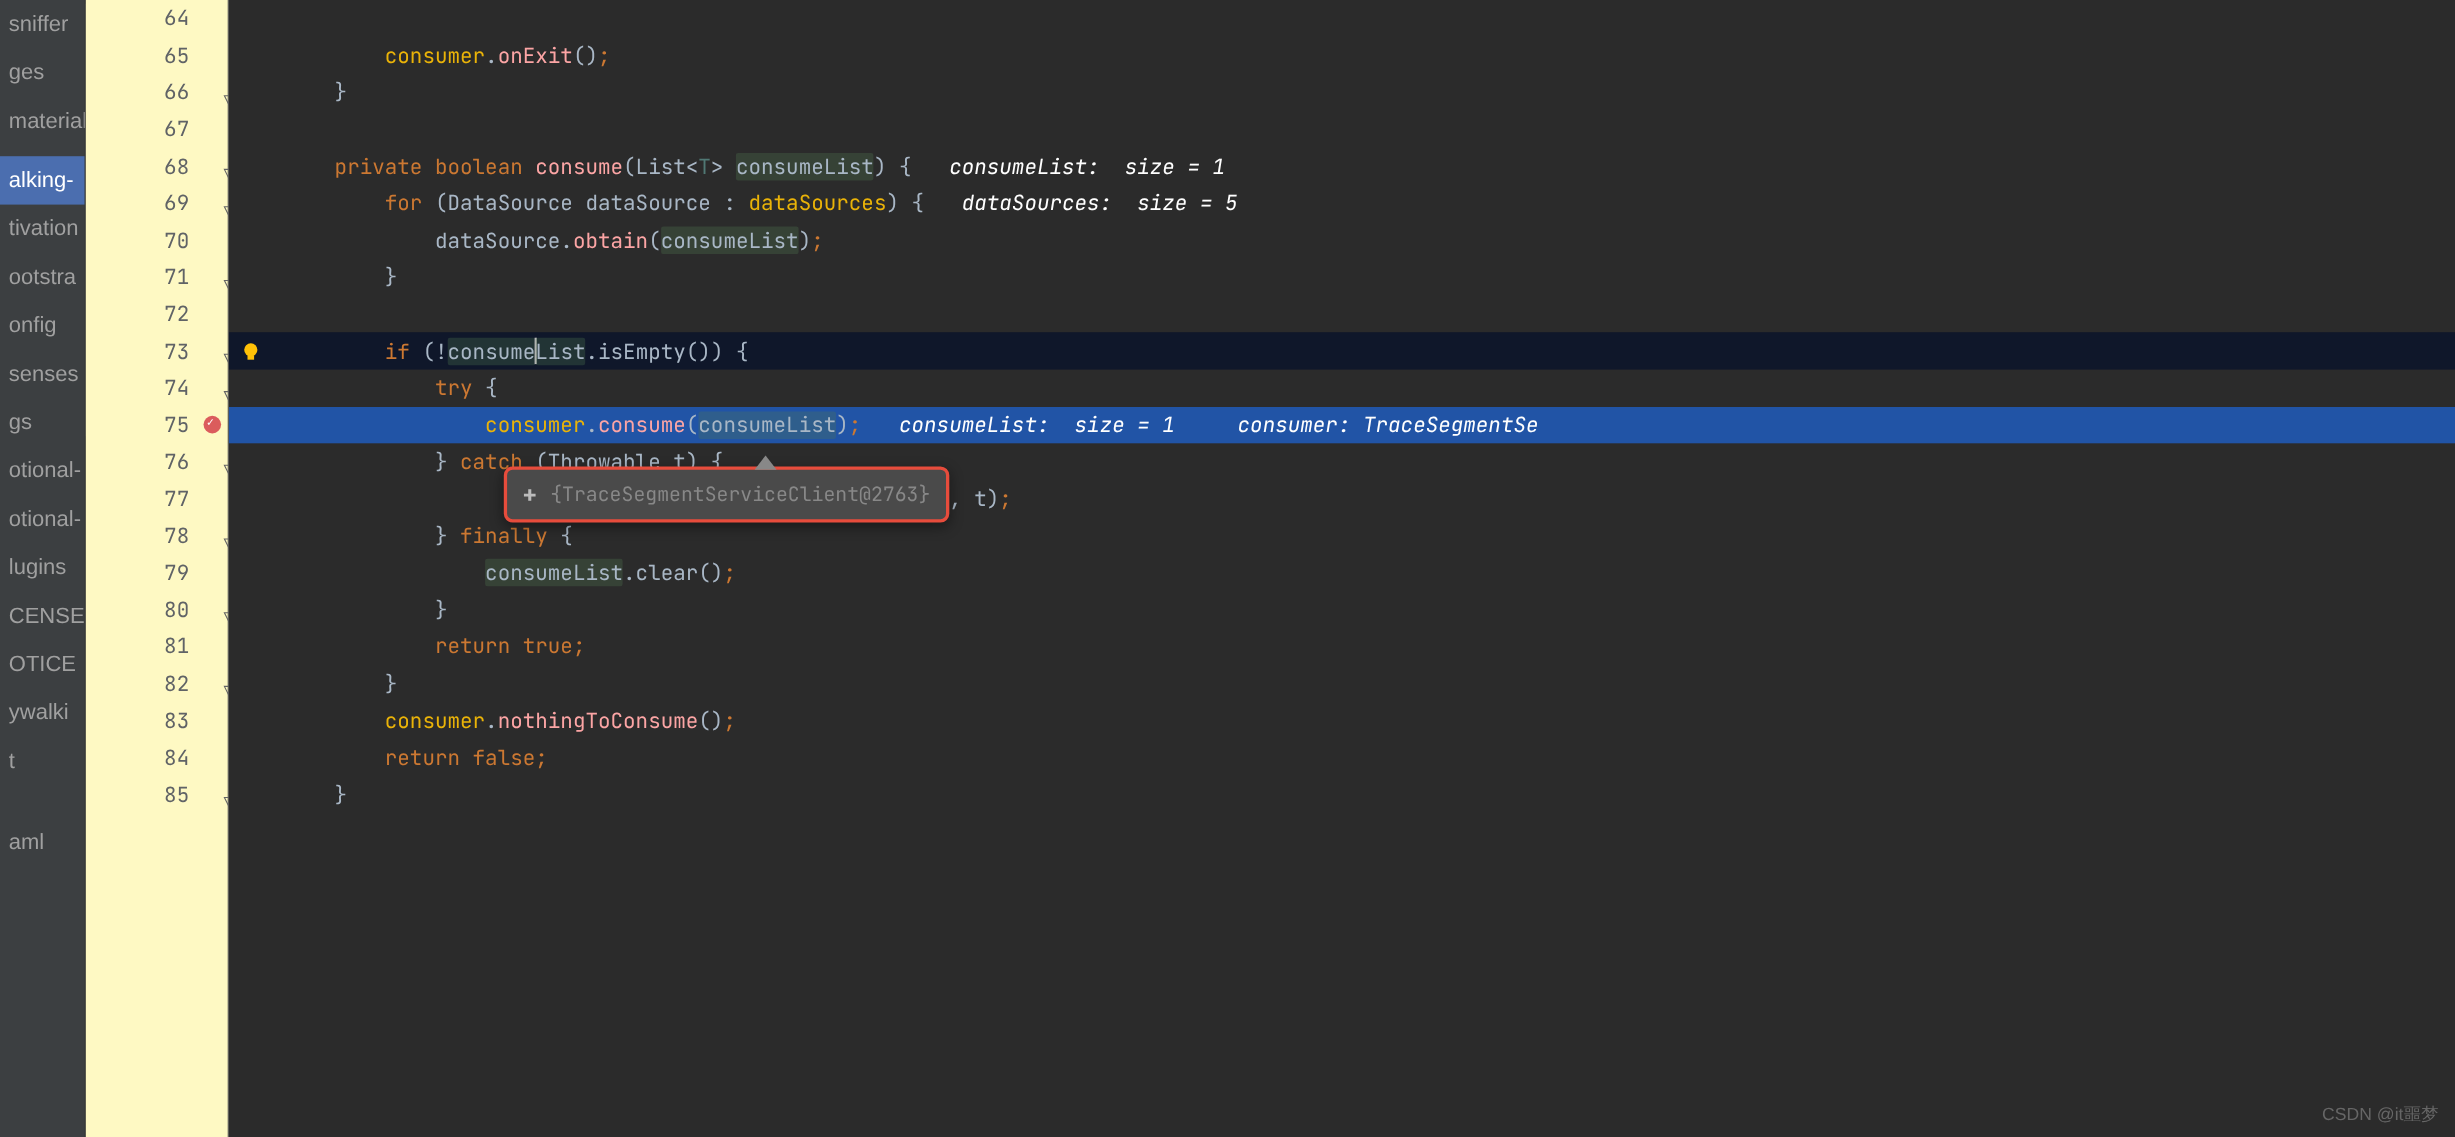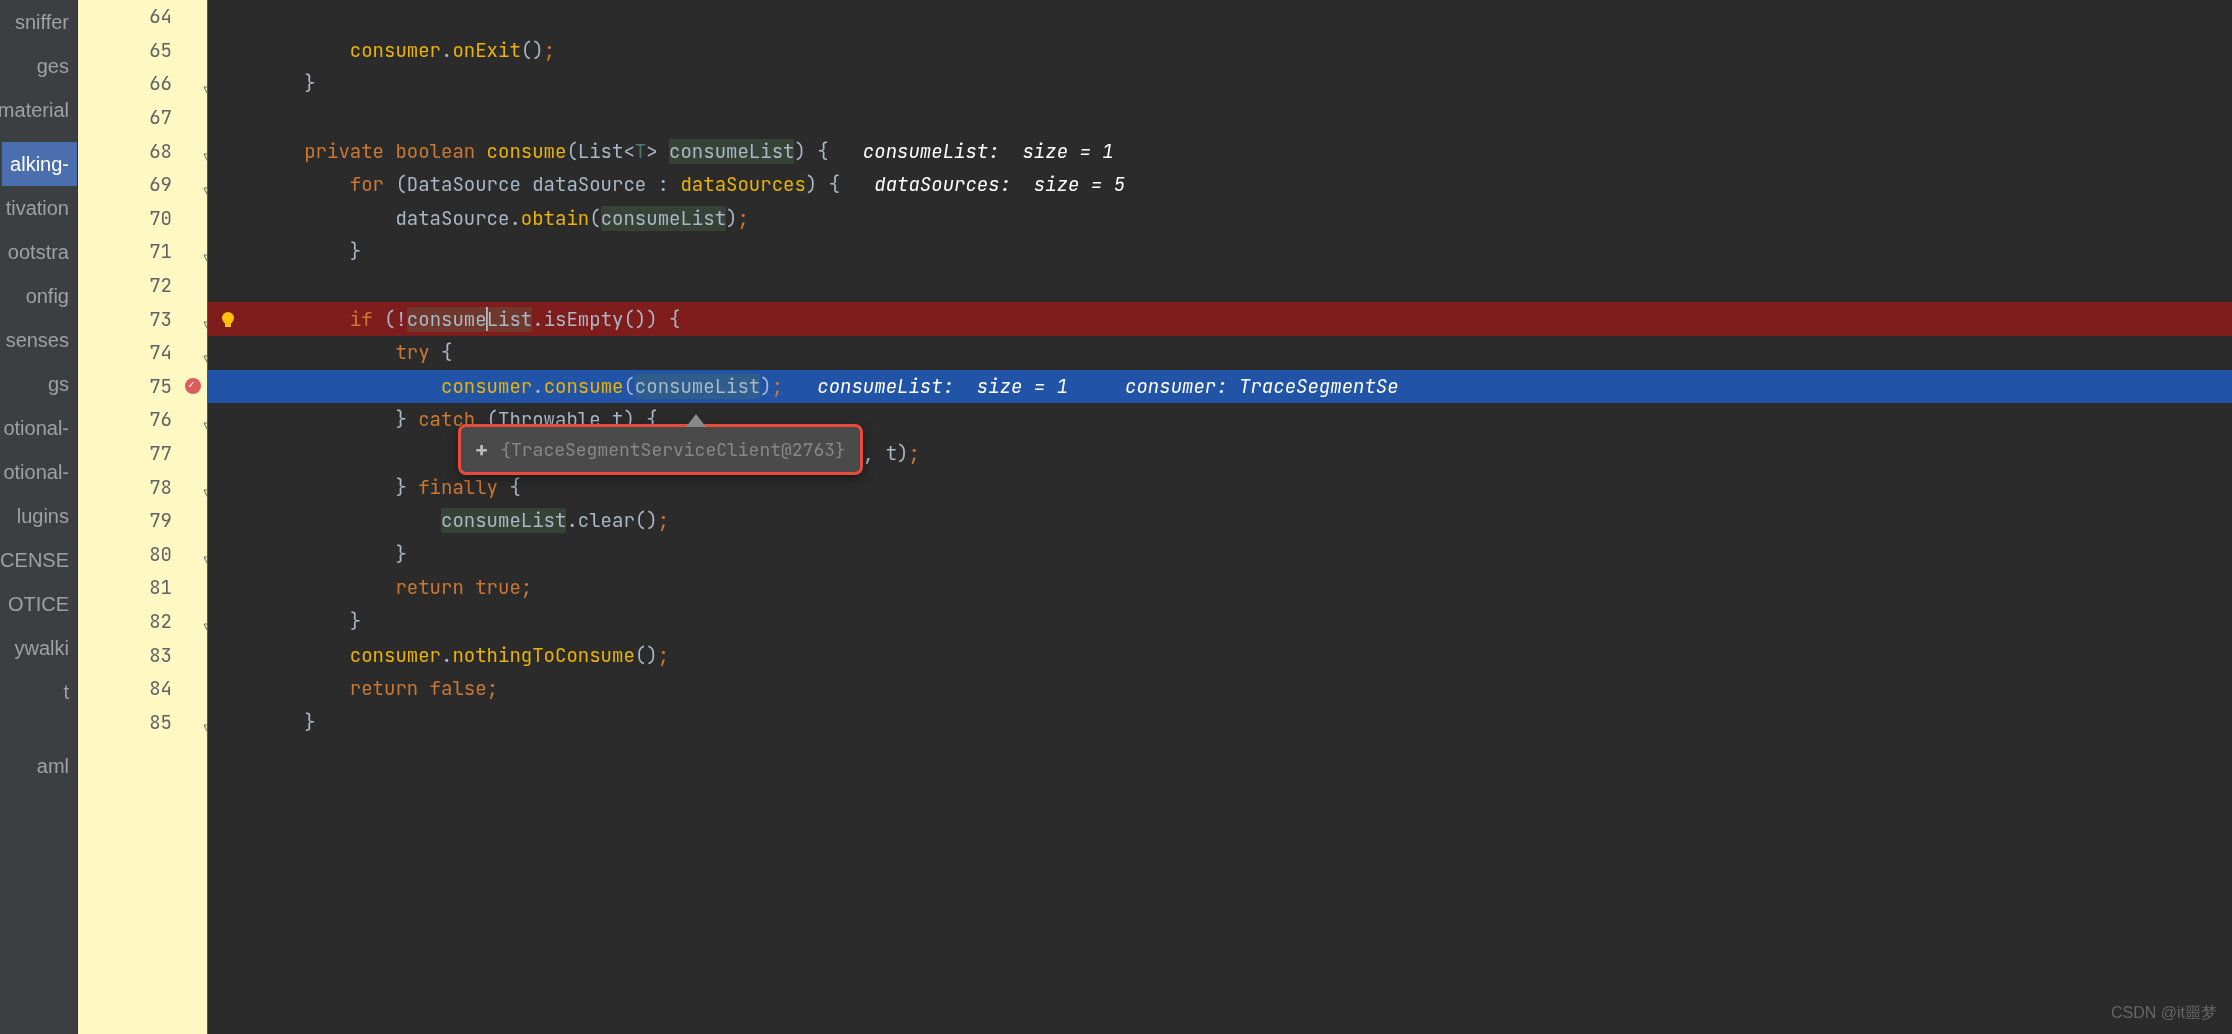--- a/index.html
+++ b/index.html
@@ -24,21 +24,20 @@
       height: 100%;
     }
     
     .sidebar {
       width: 78px;
       background: #3c3f41;
       overflow: hidden;
       border-right: 1px solid #323232;
       display: flex;
       flex-direction: column;
-      align-items: flex-end;
     }
     
     .sidebar-item {
       color: #a0a0a0;
       padding: 5px 8px;
       font-size: 20px;
       white-space: nowrap;
       overflow: hidden;
       text-align: left;
       font-family: -apple-system, Arial, sans-serif;
@@ -117,29 +116,29 @@
     .code-line {
       height: 33.6px;
       display: flex;
       align-items: center;
       white-space: pre;
       padding-left: 5px;
       position: relative;
     }
     
     .code-line.current-line {
-      background: #7f1d1d;
+      background: #0f172a;
     }
     
     .code-line.breakpoint-line {
       background: #2154a6;
     }
     
     .tok-keyword { color: #cc7832; }
-    .tok-method { color: #eab308; }
+    .tok-method { color: #fca5a5; }
     .tok-field { color: #eab308; }
     .tok-param { color: #a9b7c6; }
     .tok-generic { color: #507874; }
     .tok-semi { color: #cc7832; }
     .tok-default { color: #a9b7c6; }
     .tok-inlay { color: #ffffff; font-style: italic; }
     
     .highlight-param {
       background: rgba(80, 120, 80, 0.3);
       border-radius: 2px;

